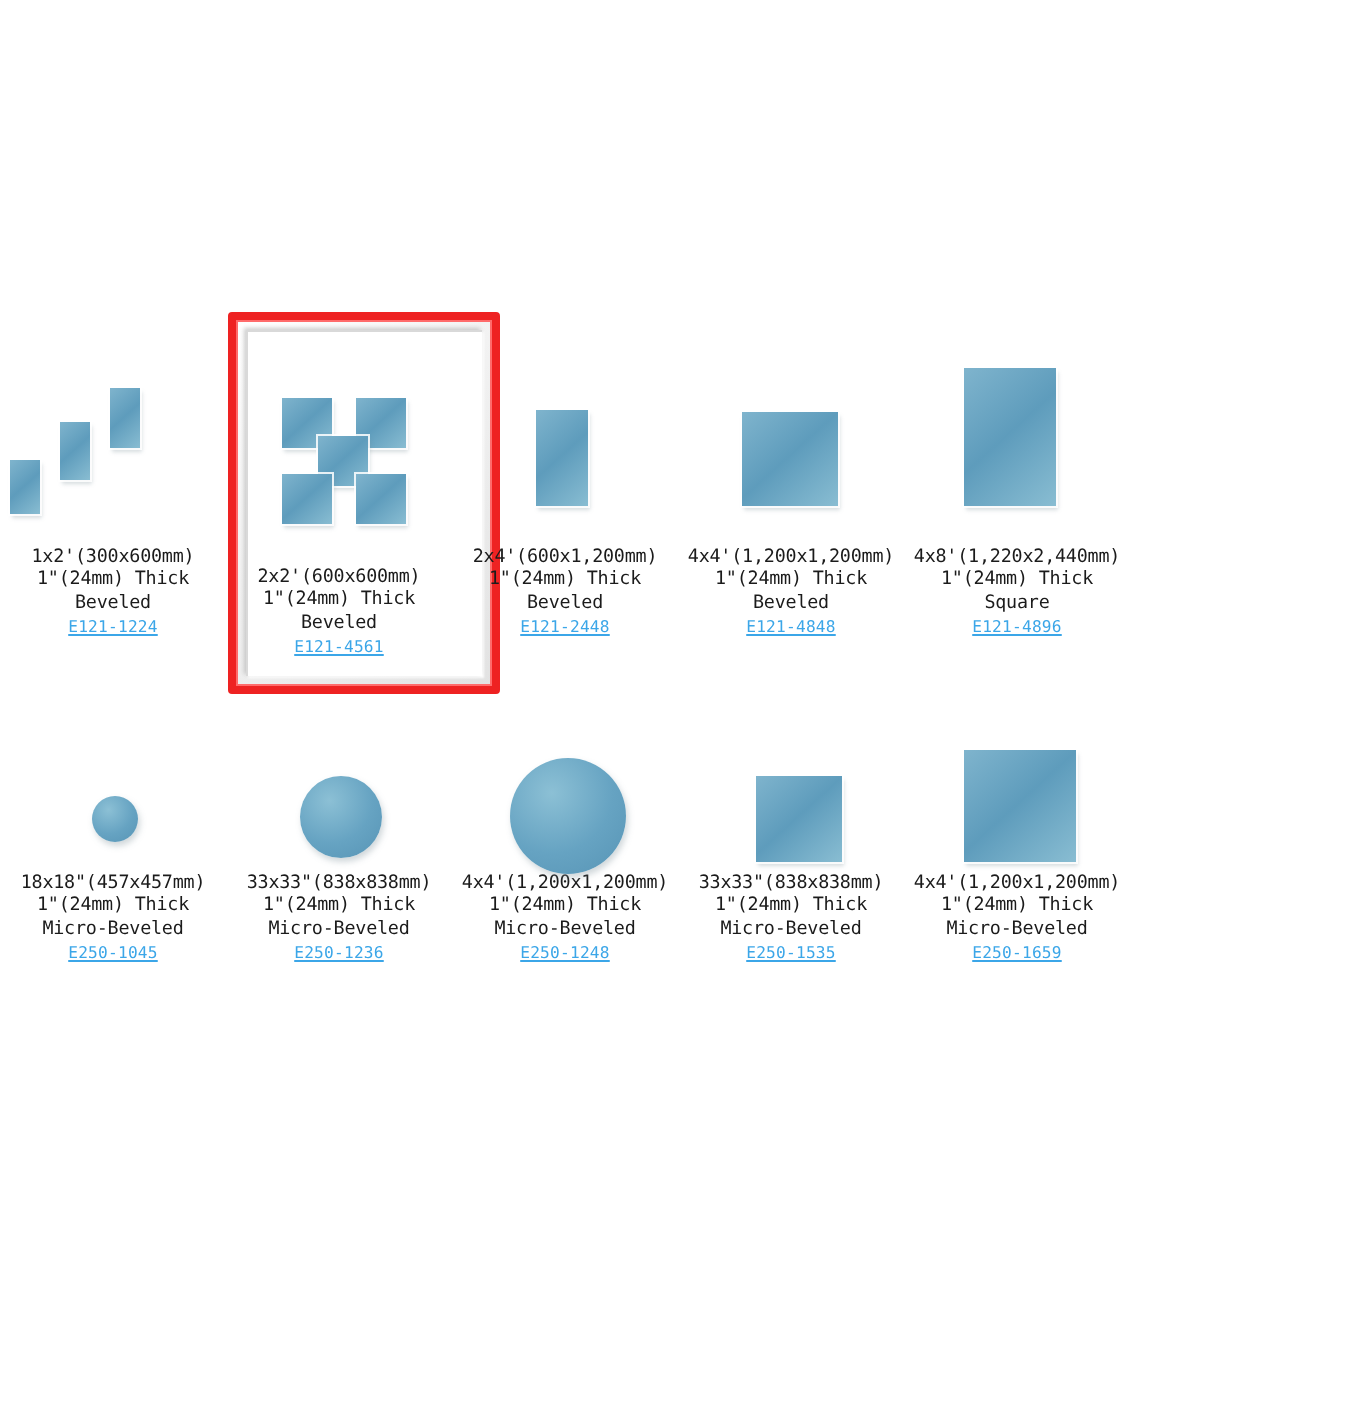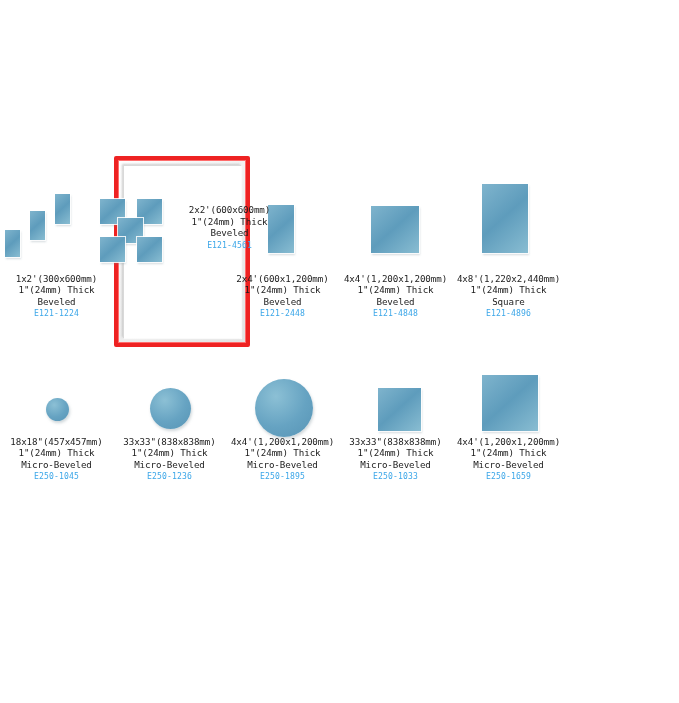--- a/index.html
+++ b/index.html
@@ -67,20 +67,21 @@
     letter-spacing: -0.1px;
     white-space: nowrap;
   }
   .caption .line { display: block; }
   .code {
     display: block;
     color: #3ba6e8;
     font-size: 8.1px;
     line-height: 13px;
     letter-spacing: 0.1px;
+    text-decoration: underline;
   }
 
   
   .cell.selected {
     margin: 0;
   }
   .sel-frame {
     position: absolute;
     left: 1px;
     top: -7px;
@@ -103,21 +104,21 @@
       inset 1px 1px 0 rgba(255,255,255,0.9),
       -1px -1px 2px rgba(150,150,150,0.45),
       1px 1px 1px rgba(255,255,255,0.9);
     border-top: 1px solid #d9d9d9;
     border-left: 1px solid #d9d9d9;
   }
   .cell.selected .inner {
     position: relative;
     z-index: 2;
     display: flex;
-    flex-direction: row;
+    flex-direction: column;
     align-items: center;
     padding-top: 10px;
   }
   .cell .inner {
     display: flex;
     flex-direction: column;
     align-items: center;
   }
 </style>
 </head>
@@ -237,35 +238,35 @@
 
     <div class="cell">
       <div class="inner">
         <div class="thumb">
           <div class="shape circle" style="left:32px; top:21px; width:58px; height:58px;"></div>
         </div>
         <div class="caption">
           <span class="line">4x4'(1,200x1,200mm)</span>
           <span class="line">1"(24mm) Thick</span>
           <span class="line">Micro-Beveled</span>
-          <span class="code">E250-1895</span>
+          <span class="code">E250-1248</span>
         </div>
       </div>
     </div>
 
     <div class="cell">
       <div class="inner">
         <div class="thumb">
           <div class="shape" style="left:42px; top:30px; width:43px; height:43px;"></div>
         </div>
         <div class="caption">
           <span class="line">33x33"(838x838mm)</span>
           <span class="line">1"(24mm) Thick</span>
           <span class="line">Micro-Beveled</span>
-          <span class="code">E250-1033</span>
+          <span class="code">E250-1535</span>
         </div>
       </div>
     </div>
 
     <div class="cell">
       <div class="inner">
         <div class="thumb">
           <div class="shape" style="left:33px; top:17px; width:56px; height:56px;"></div>
         </div>
         <div class="caption">

